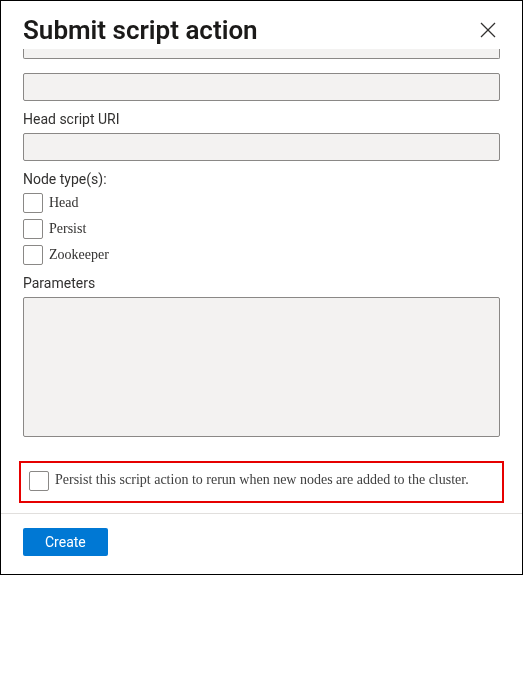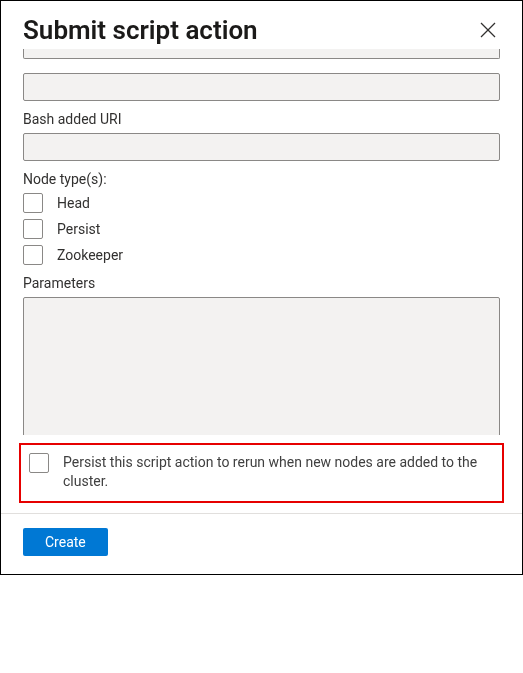--- a/index.html
+++ b/index.html
@@ -71,22 +71,23 @@
     background: #f3f2f1;
     border-radius: 2px;
     padding: 4px 8px;
     font-family: inherit;
     font-size: 14px;
     color: #323130;
   }
   .checkbox-row {
     display: flex;
     align-items: center;
-    gap: 14px;
+    gap: 6px;
     margin: 6px 0;
+    font-family: Liberation Serif, serif;
   }
   .checkbox-box {
     width: 20px; height: 20px;
     border: 1px solid #8a8886;
     border-radius: 2px;
     background: #fff;
     flex: 0 0 auto;
     cursor: pointer;
   }
   .checkbox-label {
@@ -150,21 +151,21 @@
         </svg>
       </span>
     </button>
   </div>
 
   <div class="scroll-area">
     <div class="partial-top"></div>
 
     <input type="text" class="text-input" value="" style="">
 
-    <label class="field-label">Bash added URI</label>
+    <label class="field-label">Head script URI</label>
     <input type="text" class="text-input" value="" style="">
 
     <label class="field-label">Node type(s):</label>
 
     <div class="checkbox-row">
       <span class="checkbox-box" role="checkbox" aria-checked="false"></span>
       <span class="checkbox-label">Head</span>
     </div>
 
     <div class="checkbox-row">

